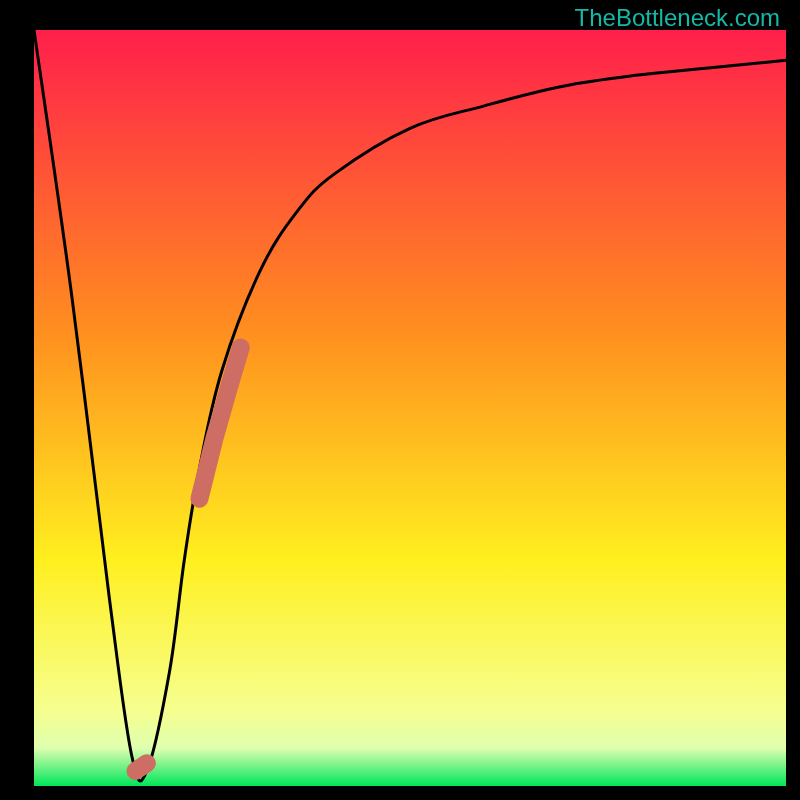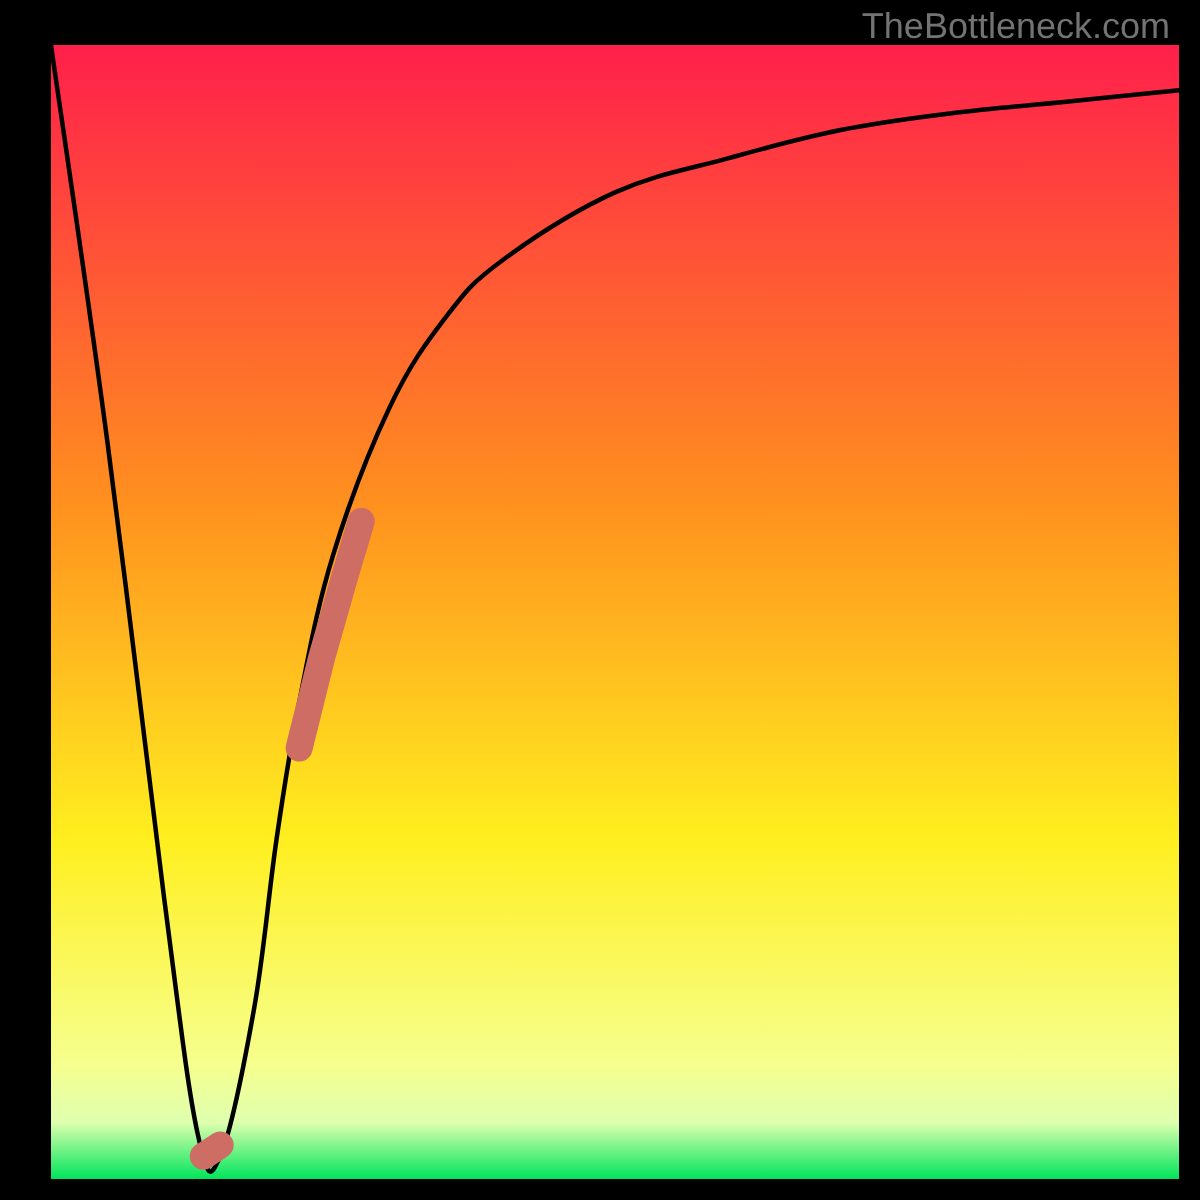--- a/index.html
+++ b/index.html
@@ -15,21 +15,21 @@
     width: 800px;
     height: 800px;
     background: #000;
   }
   .watermark {
     position: absolute;
     top: 4px;
     right: 20px;
     font-family: Arial, Helvetica, sans-serif;
     font-size: 24px;
-    color: #737373;
+    color: #14b8a6;
     z-index: 10;
   }
   svg {
     position: absolute;
     left: 0;
     top: 0;
   }
 </style>
 </head>
 <body>

